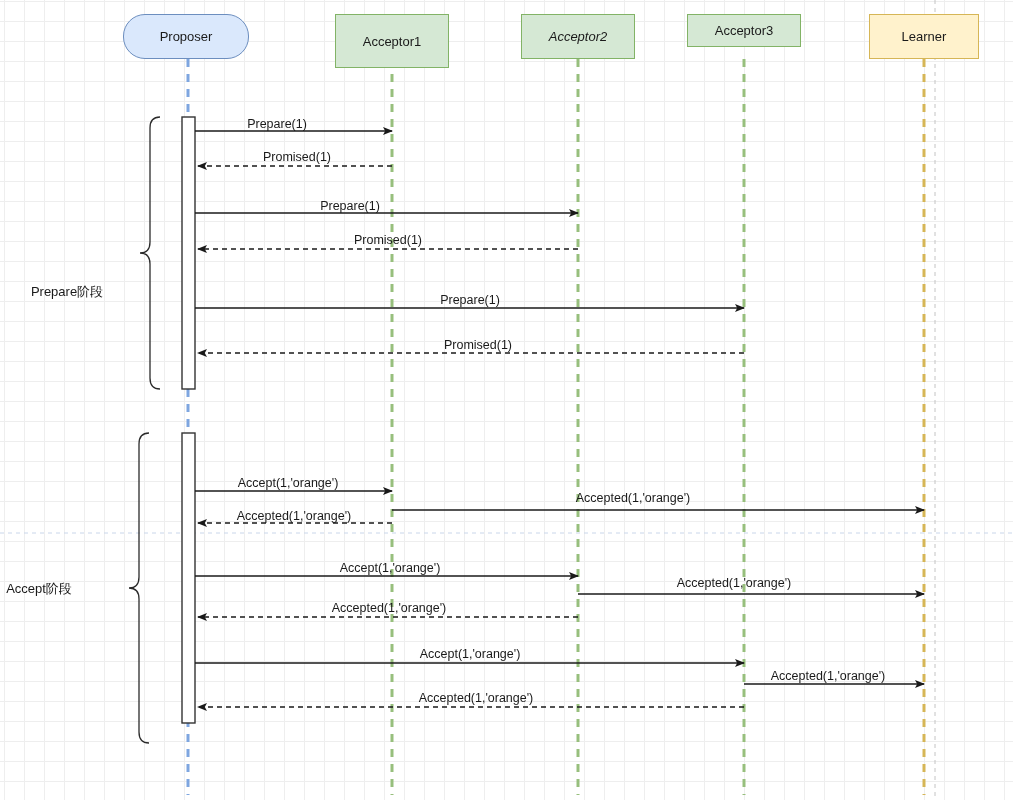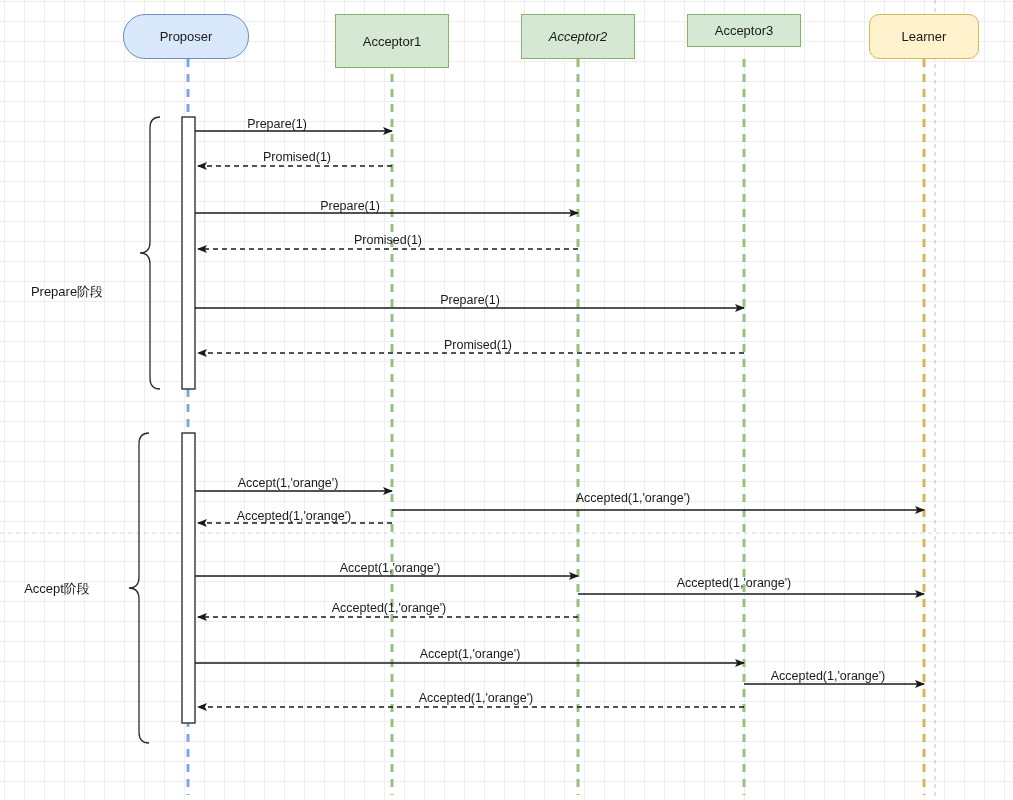--- a/index.html
+++ b/index.html
@@ -115,21 +115,21 @@
       </div>
       <div class="pbox" style="left: 335px; top: 14px; width: 114px; height: 54px; background: rgb(213, 232, 212); border-color: rgb(130, 179, 102);">
         <span>Acceptor1</span>
       </div>
       <div class="pbox" style="left: 521px; top: 14px; width: 114px; height: 45px; background: rgb(213, 232, 212); border-color: rgb(130, 179, 102); font-style: italic;">
         <span>Acceptor2</span>
       </div>
       <div class="pbox" style="left: 687px; top: 14px; width: 114px; height: 33px; background: rgb(213, 232, 212); border-color: rgb(130, 179, 102);">
         <span>Acceptor3</span>
       </div>
-      <div class="pbox" style="left: 869px; top: 14px; width: 110px; height: 45px; background: rgb(255, 242, 204); border-color: rgb(214, 182, 86); border-radius: 10px;">
+      <div class="pbox" style="left: 869px; top: 14px; width: 110px; height: 45px; background: rgb(255, 242, 204); border-color: rgb(214, 182, 86);">
         <span>Learner</span>
       </div>
     </div>
   <div id="labels-layer">
       <div class="msg-label" style="left: 277px; top: 118px;">Prepare(1)</div>
       <div class="msg-label" style="left: 297px; top: 151px;">Promised(1)</div>
       <div class="msg-label" style="left: 350px; top: 200px;">Prepare(1)</div>
       <div class="msg-label" style="left: 388px; top: 234px;">Promised(1)</div>
       <div class="msg-label" style="left: 470px; top: 294px;">Prepare(1)</div>
       <div class="msg-label" style="left: 478px; top: 339px;">Promised(1)</div>
@@ -138,16 +138,16 @@
       <div class="msg-label" style="left: 294px; top: 510px;">Accepted(1,'orange')</div>
       <div class="msg-label" style="left: 390px; top: 562px;">Accept(1,'orange')</div>
       <div class="msg-label" style="left: 734px; top: 577px;">Accepted(1,'orange')</div>
       <div class="msg-label" style="left: 389px; top: 602px;">Accepted(1,'orange')</div>
       <div class="msg-label" style="left: 470px; top: 648px;">Accept(1,'orange')</div>
       <div class="msg-label" style="left: 828px; top: 670px;">Accepted(1,'orange')</div>
       <div class="msg-label" style="left: 476px; top: 692px;">Accepted(1,'orange')</div>
     </div>
   <div id="phase-labels-layer">
       <div class="phase-label" style="left: 67px; top: 253px; margin-top: 38px;">Prepare阶段</div>
-      <div class="phase-label" style="left: 57px; top: 588px;">Accept阶段</div>
+      <div class="phase-label" style="left: 39px; top: 588px;">Accept阶段</div>
     </div>
 
 </div>
 
 </body></html>

